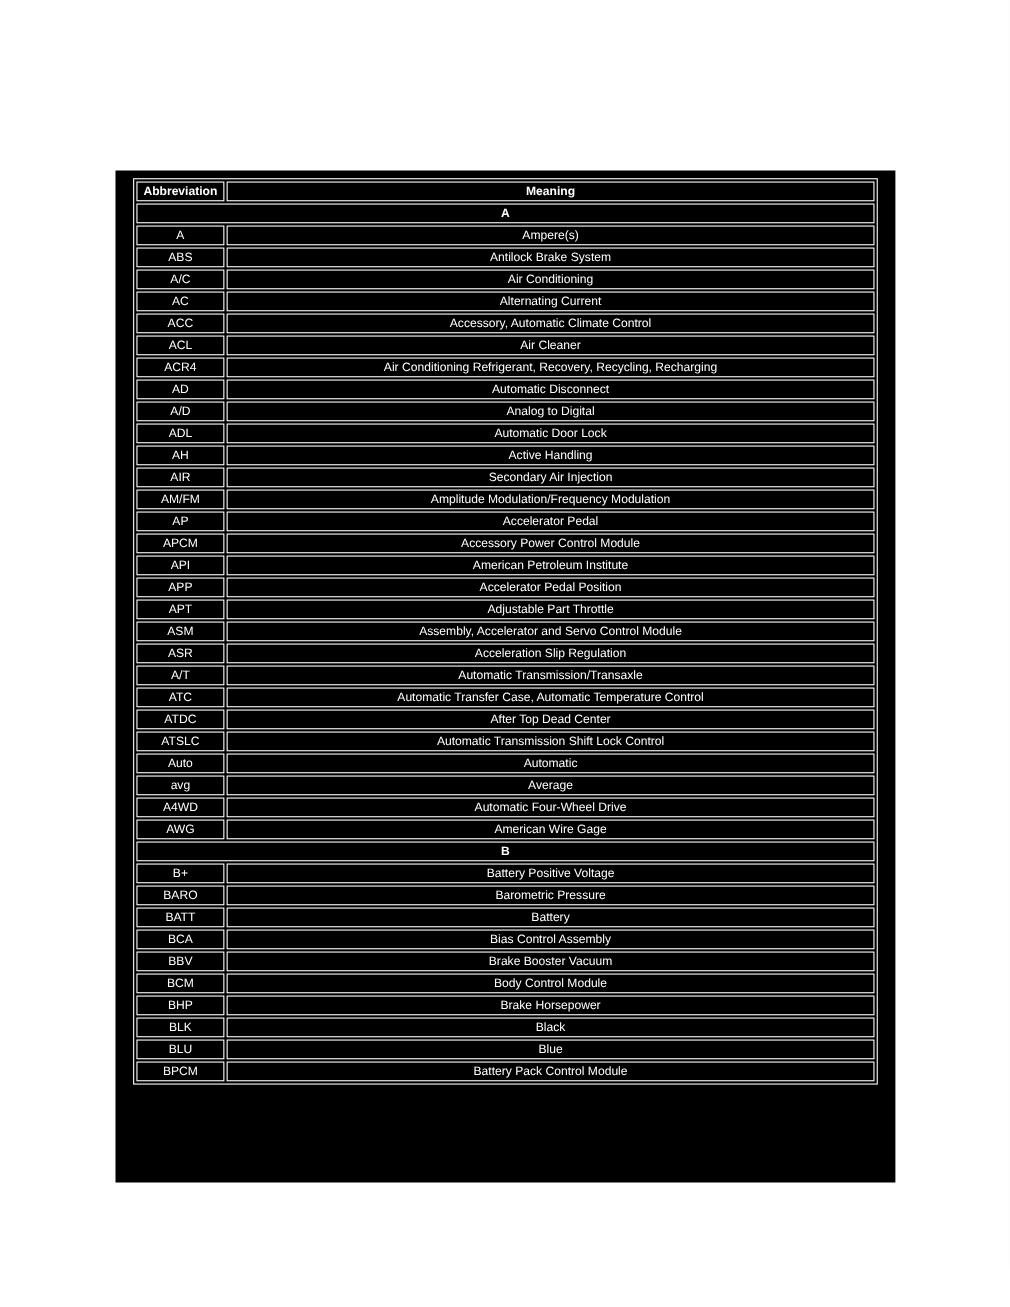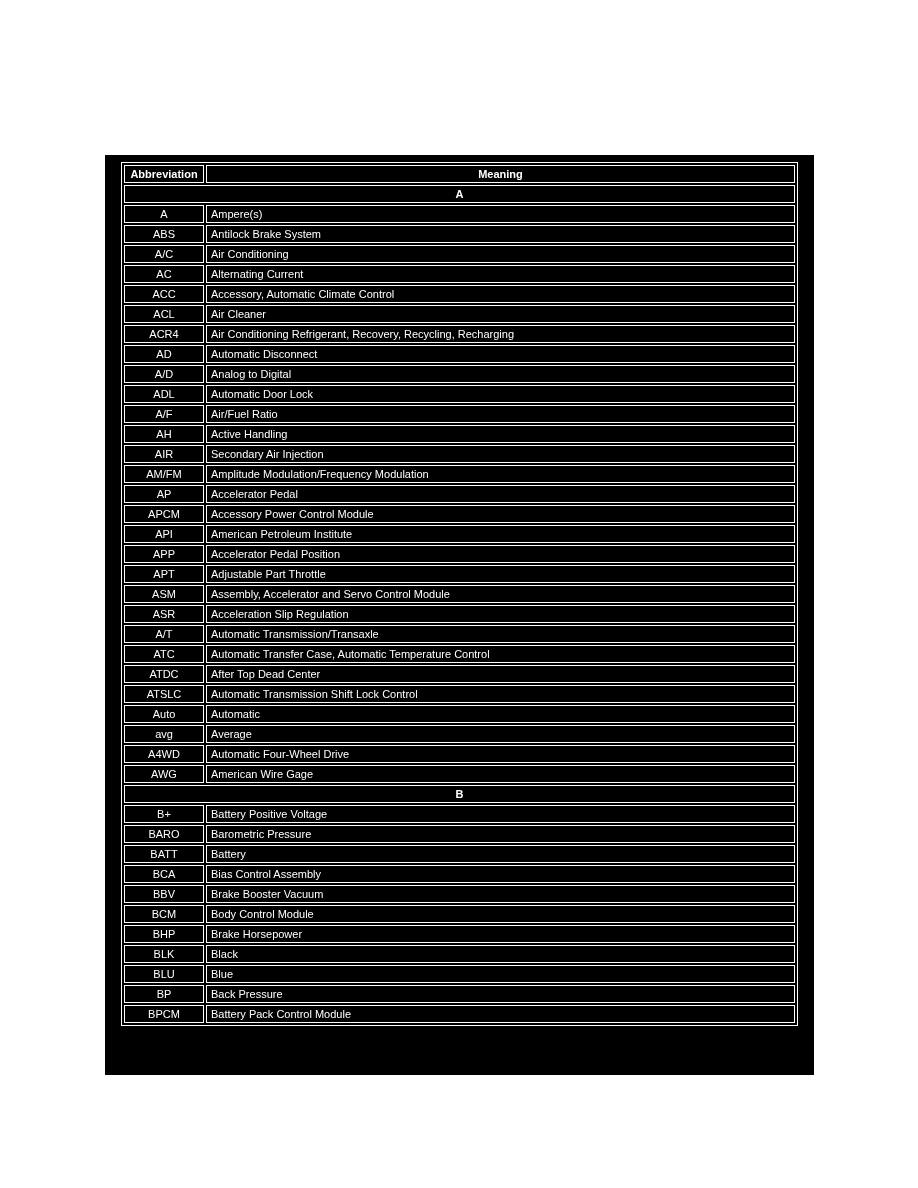--- a/index.html
+++ b/index.html
@@ -52,21 +52,21 @@
     margin-left: 41px;
   }
   td.section-letter {
     font-weight: bold;
     text-align: center;
   }
   td.abbr-cell {
     text-align: center;
   }
   td.meaning-cell {
-    text-align: left;
+    text-align: center;
     padding-left: 5px;
   }
 </style>
 </head>
 <body>
 
 <div class="page">
   <div class="doc-block">
     <table class="abbrev-table">
       <colgroup>
@@ -117,24 +117,20 @@
           </tr>
           <tr>
             <td class="abbr-cell">A/D</td>
             <td class="meaning-cell">Analog to Digital</td>
           </tr>
           <tr>
             <td class="abbr-cell">ADL</td>
             <td class="meaning-cell">Automatic Door Lock</td>
           </tr>
           <tr>
-            <td class="abbr-cell">A/F</td>
-            <td class="meaning-cell">Air/Fuel Ratio</td>
-          </tr>
-          <tr>
             <td class="abbr-cell">AH</td>
             <td class="meaning-cell">Active Handling</td>
           </tr>
           <tr>
             <td class="abbr-cell">AIR</td>
             <td class="meaning-cell">Secondary Air Injection</td>
           </tr>
           <tr>
             <td class="abbr-cell">AM/FM</td>
             <td class="meaning-cell">Amplitude Modulation/Frequency Modulation</td>
@@ -230,24 +226,20 @@
             <td class="abbr-cell">BHP</td>
             <td class="meaning-cell">Brake Horsepower</td>
           </tr>
           <tr>
             <td class="abbr-cell">BLK</td>
             <td class="meaning-cell">Black</td>
           </tr>
           <tr>
             <td class="abbr-cell">BLU</td>
             <td class="meaning-cell">Blue</td>
-          </tr>
-          <tr>
-            <td class="abbr-cell">BP</td>
-            <td class="meaning-cell">Back Pressure</td>
           </tr>
           <tr>
             <td class="abbr-cell">BPCM</td>
             <td class="meaning-cell">Battery Pack Control Module</td>
           </tr>
         </tbody>
     </table>
   </div>
 </div>
 

